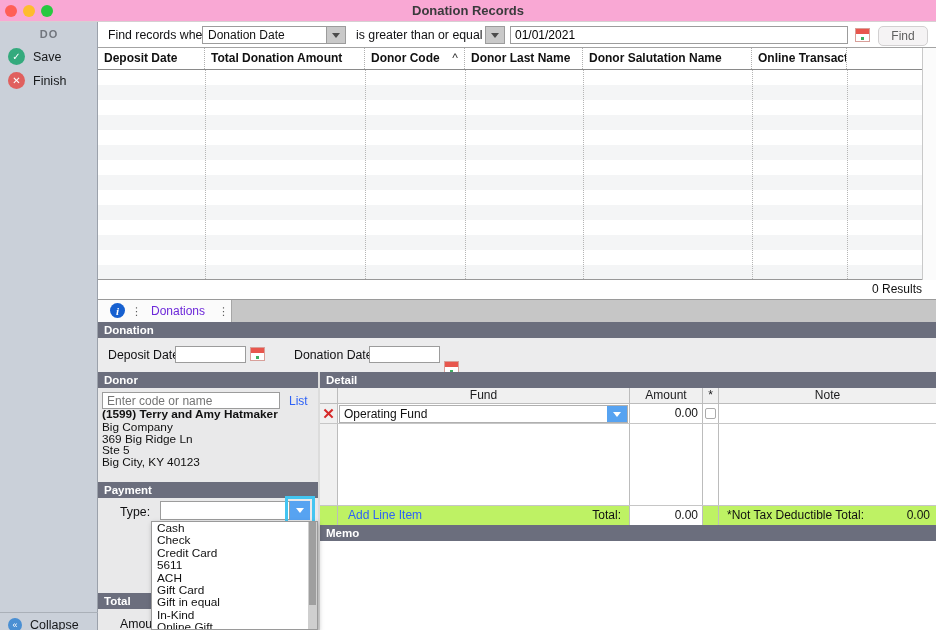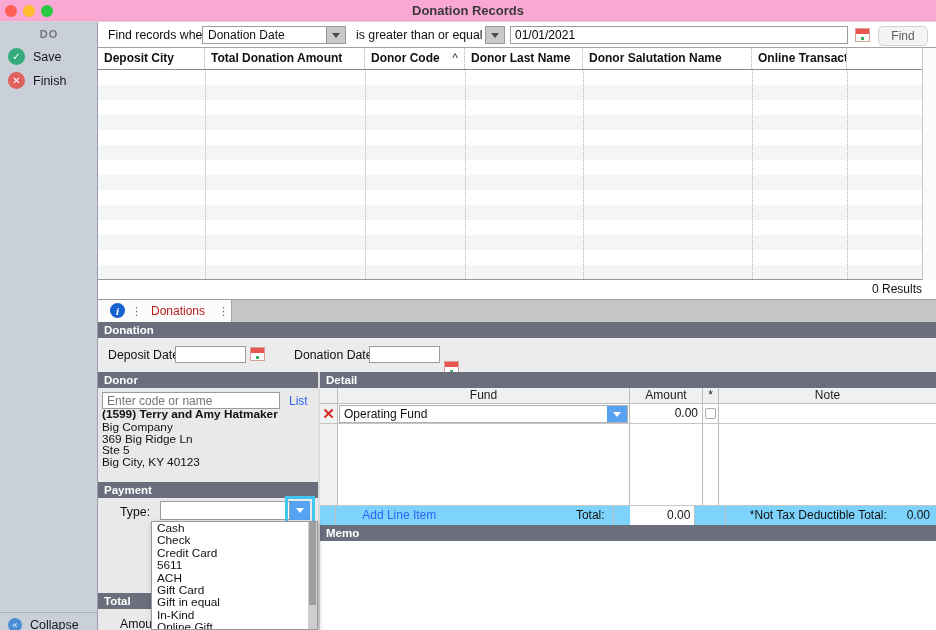--- a/index.html
+++ b/index.html
@@ -40,21 +40,21 @@
   .track{left:922px;top:48px;width:14px;height:232px;background:#fbfbfb;border-left:1px solid #c9c9c9;}
   .resultsrow{left:98px;top:280px;width:838px;height:20px;background:#fff;border-bottom:1px solid #9a9a9a;
               text-align:right;line-height:19px;padding-right:14px;}
   
   .tabbar{left:98px;top:300px;width:838px;height:22px;background:#c6c6c6;}
   .tabwhite{left:0;top:0;width:134px;height:22px;background:#fbfbfb;border-right:1px solid #a6a6a6;}
   .infoicon{left:12px;top:3px;width:15px;height:15px;border-radius:50%;background:#1660d0;color:#fff;
             font-family:"Liberation Serif",serif;font-style:italic;font-weight:bold;font-size:11px;
             display:flex;align-items:center;justify-content:center;}
   .dots{color:#5c5c5c;font-size:11px;line-height:22px;}
-  .tablabel{left:44px;top:0;width:72px;text-align:center;line-height:22px;color:#b91c1c;}
+  .tablabel{left:44px;top:0;width:72px;text-align:center;line-height:22px;color:#6d28d9;}
   
   .hdrbar{background:#6b6e7d;color:#fff;font-size:11.5px;font-weight:bold;line-height:16px;padding-left:6px;}
   
   .daterow{left:98px;top:338px;width:838px;height:34px;background:#ececed;}
   .flabel{font-size:12.3px;color:#101012;}
   
   .leftcol{left:98px;top:372px;width:220px;height:258px;background:#e9e9ea;}
   .gapstrip{left:318px;top:372px;width:2px;height:258px;background:#dcdcdc;}
   .donorname{font-weight:bold;font-size:11.8px;line-height:12px;}
   .addr div{font-size:11.8px;line-height:11.6px;}
@@ -65,21 +65,21 @@
   .rightcol{left:320px;top:372px;width:616px;height:258px;background:#fff;}
   .dcell{border-right:1px solid #bcbcbc;overflow:hidden;white-space:nowrap;}
   .dheadrow{display:flex;height:16px;background:#f0f0f0;border-bottom:1px solid #bcbcbc;}
   .dheadrow .dcell{text-align:center;line-height:15px;font-size:12px;color:#1b1b1d;}
   .drow1{display:flex;height:20px;border-bottom:1px solid #c6c6c6;}
   .delcell{width:18px;background:#f0f0f0;display:flex;align-items:center;justify-content:center;}
   .delx{color:#d62828;font-weight:bold;font-size:15px;line-height:15px;}
   .fundfield{flex:1;display:flex;background:#fff;border:1px solid #b0b0b0;margin:1px;height:18px;}
   .fundval{flex:1;padding-left:4px;line-height:16px;font-size:12px;}
   .dfiller{display:flex;height:81px;}
-  .dfooter{display:flex;height:20px;background:#7dd3fc;border-top:1px solid #c6c6c6;line-height:19px;gap:16px;}
+  .dfooter{display:flex;height:20px;background:#bef264;border-top:1px solid #c6c6c6;line-height:19px;}
   .chk{width:11px;height:11px;background:#fff;border:1px solid #ababab;border-radius:2px;}
   
   .ddlist{left:151px;top:521px;width:167px;height:109px;background:#fff;border:1px solid #9a9a9a;
           z-index:50;overflow:hidden;box-shadow:1px 2px 5px rgba(0,0,0,.25);}
   .opt{font-size:11.8px;line-height:12.4px;padding-left:5px;white-space:nowrap;}
   .ddscroll{position:absolute;right:0;top:0;width:9px;height:100%;background:#cfcfcf;}
   .ddthumb{position:absolute;left:1px;top:0;width:7px;height:78%;background:#9f9f9f;}
 </style>
 </head>
 <body>
@@ -119,21 +119,21 @@
   <div class="abs flabel" style="left:258px;top:6px;">is greater than or equal to</div>
   <div class="abs fld chevseg" style="left:387px;top:4px;width:20px;height:18px;background:#c9c9c9;border-left:1px solid #9c9c9c;">
       <div class="tri"></div>
     </div>
   <input class="abs txtinput" style="left: 412px; top: 4px; width: 338px; height: 18px;" value="01/01/2021">
   <div class="abs cal" style="left:757px;top:6px;"></div>
   <button class="abs findbtn" style="left:780px;top:4px;width:50px;height:20px;">Find</button>
 </div>
 
 <div class="abs thead">
-  <div class="thcell" style="width:107px;">Deposit City</div>
+  <div class="thcell" style="width:107px;">Deposit Date</div>
   <div class="thcell" style="width:160px;">Total Donation Amount</div>
   <div class="thcell" style="width:100px;display:flex;">
     <span>Donor Code</span>
     <span style="margin-left:auto;font-weight:normal;color:#333;">^</span>
   </div>
   <div class="thcell" style="width:118px;">Donor Last Name</div>
   <div class="thcell" style="width:169px;">Donor Salutation Name</div>
   <div class="thcell" style="width:95px;">Online Transact...</div>
   <div class="thcell" style="width:75px;border-right:none;"></div>
 </div>

